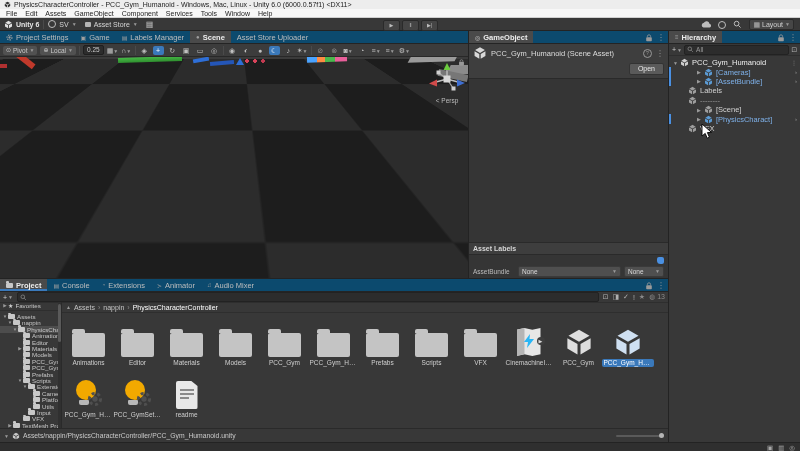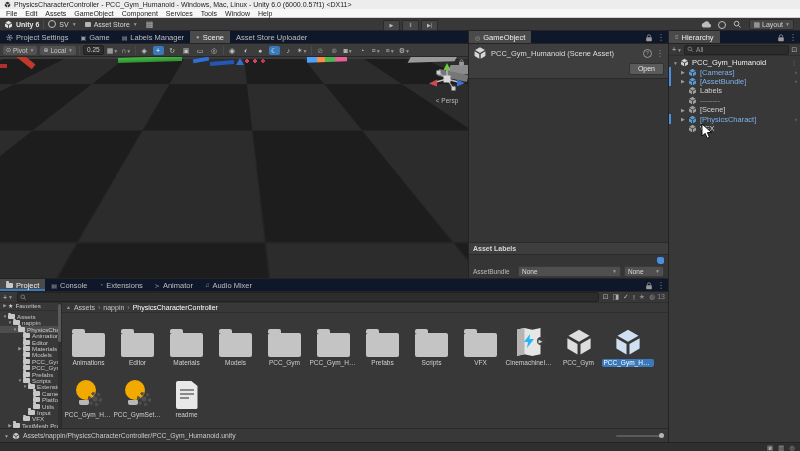--- a/index.html
+++ b/index.html
@@ -20,24 +20,24 @@
   .tb-sep{width:1px;height:9px;background:#4a4a4a;}
   .tb-btn{display:flex;align-items:center;gap:2px;background:#464646;border:1px solid #2b2b2b;border-radius:2px;
           padding:0 3px;height:9px;line-height:9px;}
   .caret{font-size:5px;color:#9a9a9a;}
   #play-controls{position:absolute;left:383px;top:20px;display:flex;gap:2px;}
   .play-btn{width:15px;height:9px;background:#454545;border:1px solid #2a2a2a;border-radius:2px;
             color:#bdbdbd;font-size:5px;line-height:8px;text-align:center;}
   #toolbar-right{position:absolute;right:6px;top:19px;display:flex;align-items:center;gap:7px;font-size:7px;color:#cfcfcf;}
   .ring{width:6px;height:6px;border:1px solid #bdbdbd;border-radius:50%;display:inline-block;}
   
-  .tabbar{height:13px;background:#0f172a;display:flex;align-items:stretch;font-size:7.5px;color:#bdbdbd;
+  .tabbar{height:13px;background:#0c4a6e;display:flex;align-items:stretch;font-size:7.5px;color:#bdbdbd;
           border-bottom:1px solid #242424;box-sizing:border-box;position:relative;}
   .tab{display:flex;align-items:center;gap:3px;padding:0 6px;white-space:nowrap;}
-  .tab.active{background:#4a4a4a;color:#eee;}
+  .tab.active{background:#4a4a4a;color:#eee;font-weight:bold;}
   .tab .ticon{font-size:6px;color:#9f9f9f;}
   .bar-right{position:absolute;right:3px;top:0;height:13px;display:flex;align-items:center;gap:4px;color:#9a9a9a;}
   .vdots{font-size:8px;color:#9a9a9a;}
   
   #scene-pane{left:0;top:31px;width:468px;height:247px;}
   #inspector{left:468px;top:31px;width:200px;height:247px;border-left:1px solid #232323;box-sizing:border-box;background:#353535;}
   #hierarchy{left:668px;top:31px;width:132px;height:411px;border-left:1px solid #232323;box-sizing:border-box;background:#383838;}
   #project{left:0;top:278px;width:668px;height:164px;border-top:1px solid #232323;box-sizing:border-box;background:#383838;}
   #statusbar{left:0;top:442px;width:800px;height:9px;background:#2f2f2f;border-top:1px solid #232323;box-sizing:border-box;}
   
@@ -82,21 +82,21 @@
   .plus-btn{font-size:7px;color:#cfcfcf;display:flex;align-items:center;gap:1px;}
   .search-field{flex:1;background:#2c2c2c;border:1px solid #222;border-radius:2px;height:8px;display:flex;
                 align-items:center;gap:2px;padding:0 2px;font-size:6.5px;color:#9a9a9a;}
   .hrow{display:flex;align-items:center;height:9.4px;font-size:7.5px;color:#d2d2d2;position:relative;
         padding-left:4px;white-space:nowrap;}
   .hrow .arr{width:7px;font-size:5px;color:#9a9a9a;flex:0 0 auto;}
   .hrow .hic{width:9px;height:9px;flex:0 0 auto;margin-right:3px;}
   .hrow.prefab{color:#7EB0E8;}
   .hrow.prefab::before{content:"";position:absolute;left:0;top:0;bottom:0;width:2px;background:#4A90E2;}
   .hrow .radorn{position:absolute;right:3px;font-size:6px;color:#9a9a9a;}
-  .hrow.child{padding-left:12px;}
+  .hrow.child{padding-left:28px;}
   
   #proj-toolbar{height:10px;display:flex;align-items:center;padding:0 3px;gap:4px;border-bottom:1px solid #2e2e2e;}
   #proj-search{width:190px;margin-left:auto;}
   .pt-ic{font-size:7px;color:#b0b0b0;}
   #proj-body{position:absolute;left:0;top:23px;bottom:14px;width:100%;display:flex;}
   #proj-sidebar{width:62px;border-right:1px solid #2a2a2a;box-sizing:border-box;overflow:hidden;position:relative;}
   .srow{display:flex;align-items:center;height:6.4px;font-size:6.2px;color:#c9c9c9;white-space:nowrap;}
   .srow .arr{width:6px;font-size:4.5px;color:#9a9a9a;text-align:center;flex:0 0 auto;}
   .srow.sel{background:#4D4D4D;}
   .mini-folder{width:7px;height:5px;background:#c8c8c8;border-radius:1px;position:relative;margin-right:2px;flex:0 0 auto;}

